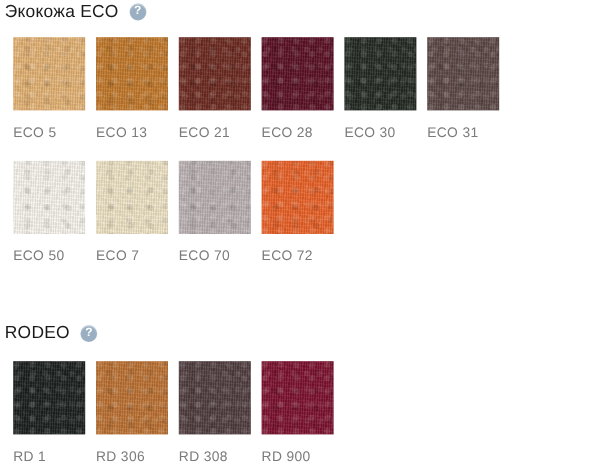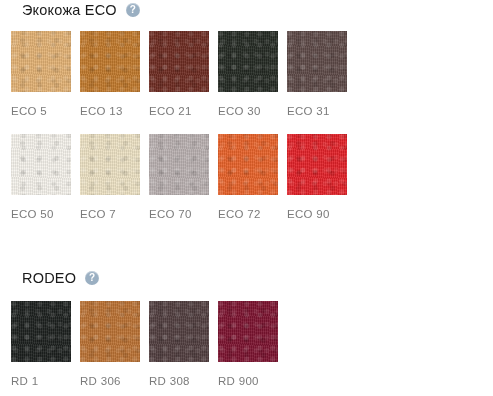--- a/index.html
+++ b/index.html
@@ -25,21 +25,21 @@
 
   
   .section {
     position: absolute;
     left: 0;
     width: 493px;
   }
   .section-header {
     display: flex;
     align-items: center;
-    padding-left: 22px;
+    padding-left: 4px;
     height: 20px;
   }
   .section-title {
     font-family: "Liberation Sans", sans-serif;
     font-size: 14.5px;
     color: #1a1a1a;
     letter-spacing: 0.2px;
     line-height: 20px;
     white-space: nowrap;
   }
@@ -137,20 +137,24 @@
       </div>
       <div class="swatch-cell">
         <div class="swatch-chip" style="background-color:#c1792c;"></div>
         <div class="swatch-label">ECO 13</div>
       </div>
       <div class="swatch-cell">
         <div class="swatch-chip" style="background-color:#6e2c22;"></div>
         <div class="swatch-label">ECO 21</div>
       </div>
       <div class="swatch-cell">
+        <div class="swatch-chip" style="background-color:#5c1226;"></div>
+        <div class="swatch-label">ECO 28</div>
+      </div>
+      <div class="swatch-cell">
         <div class="swatch-chip" style="background-color:#252b24;"></div>
         <div class="swatch-label">ECO 30</div>
       </div>
       <div class="swatch-cell">
         <div class="swatch-chip" style="background-color:#5e4a48;"></div>
         <div class="swatch-label">ECO 31</div>
       </div>
     </div>
 
     <div class="swatch-row" style="margin-top:16px;">
@@ -162,24 +166,20 @@
         <div class="swatch-chip" style="background-color:#eee2c4;"></div>
         <div class="swatch-label">ECO 7</div>
       </div>
       <div class="swatch-cell">
         <div class="swatch-chip" style="background-color:#bab1b1;"></div>
         <div class="swatch-label">ECO 70</div>
       </div>
       <div class="swatch-cell">
         <div class="swatch-chip" style="background-color:#e8622a;"></div>
         <div class="swatch-label">ECO 72</div>
-      </div>
-      <div class="swatch-cell">
-        <div class="swatch-chip" style="background-color:#e32229;"></div>
-        <div class="swatch-label">ECO 90</div>
       </div>
     </div>
   </div>
 
   <div class="section" style="top:268px;">
     <div class="section-header">
       <div class="section-title">RODEO</div>
       <div class="help-icon">
         <span>?</span>
       </div>

